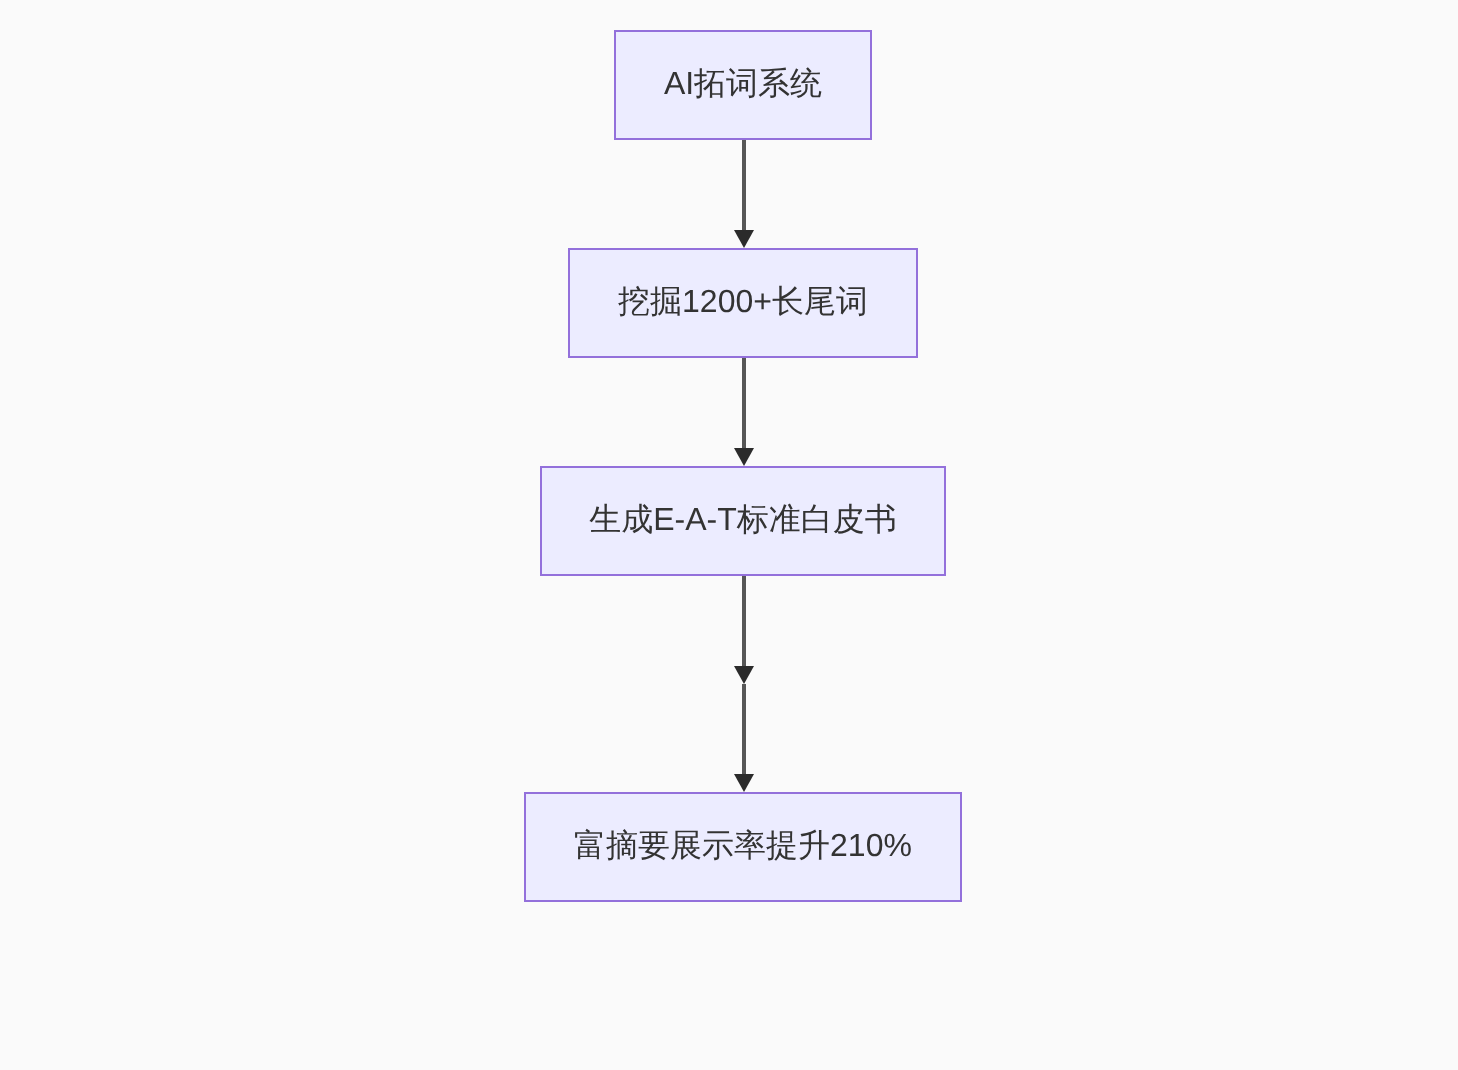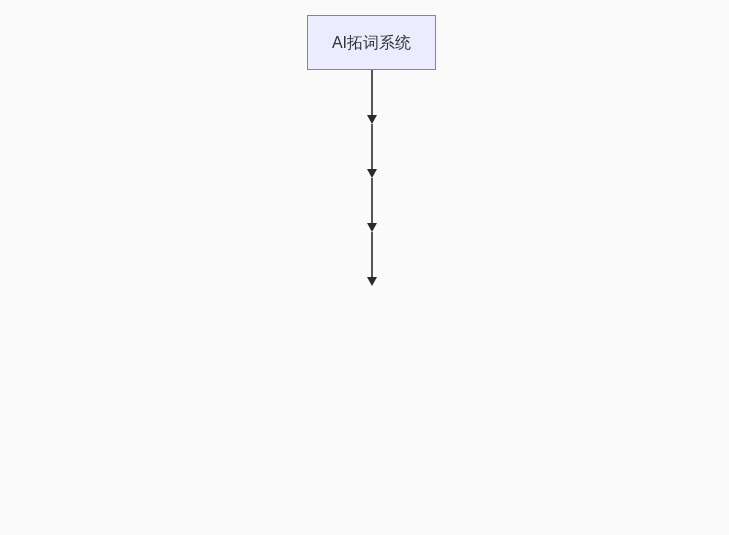--- a/index.html
+++ b/index.html
@@ -70,33 +70,42 @@
 
     <div class="node">
       <span>AI拓词系统</span>
     </div>
 
     <div class="arrow">
       <div class="arrow-line"></div>
       <div class="arrow-head"></div>
     </div>
 
+    <div class="node">
+      <span>挖掘1200+长尾词</span>
+    </div>
+
+    <div class="arrow">
+      <div class="arrow-line"></div>
+      <div class="arrow-head"></div>
+    </div>
+
+    <div class="node">
+      <span>生成E-A-T标准白皮书</span>
+    </div>
 
     <div class="arrow">
       <div class="arrow-line"></div>
       <div class="arrow-head"></div>
     </div>
 
 
     <div class="arrow">
       <div class="arrow-line"></div>
       <div class="arrow-head"></div>
     </div>
 
-
-    <div class="arrow">
-      <div class="arrow-line"></div>
-      <div class="arrow-head"></div>
+    <div class="node">
+      <span>富摘要展示率提升210%</span>
     </div>
-
 
   </div>
 </div>
 
 </body></html>

